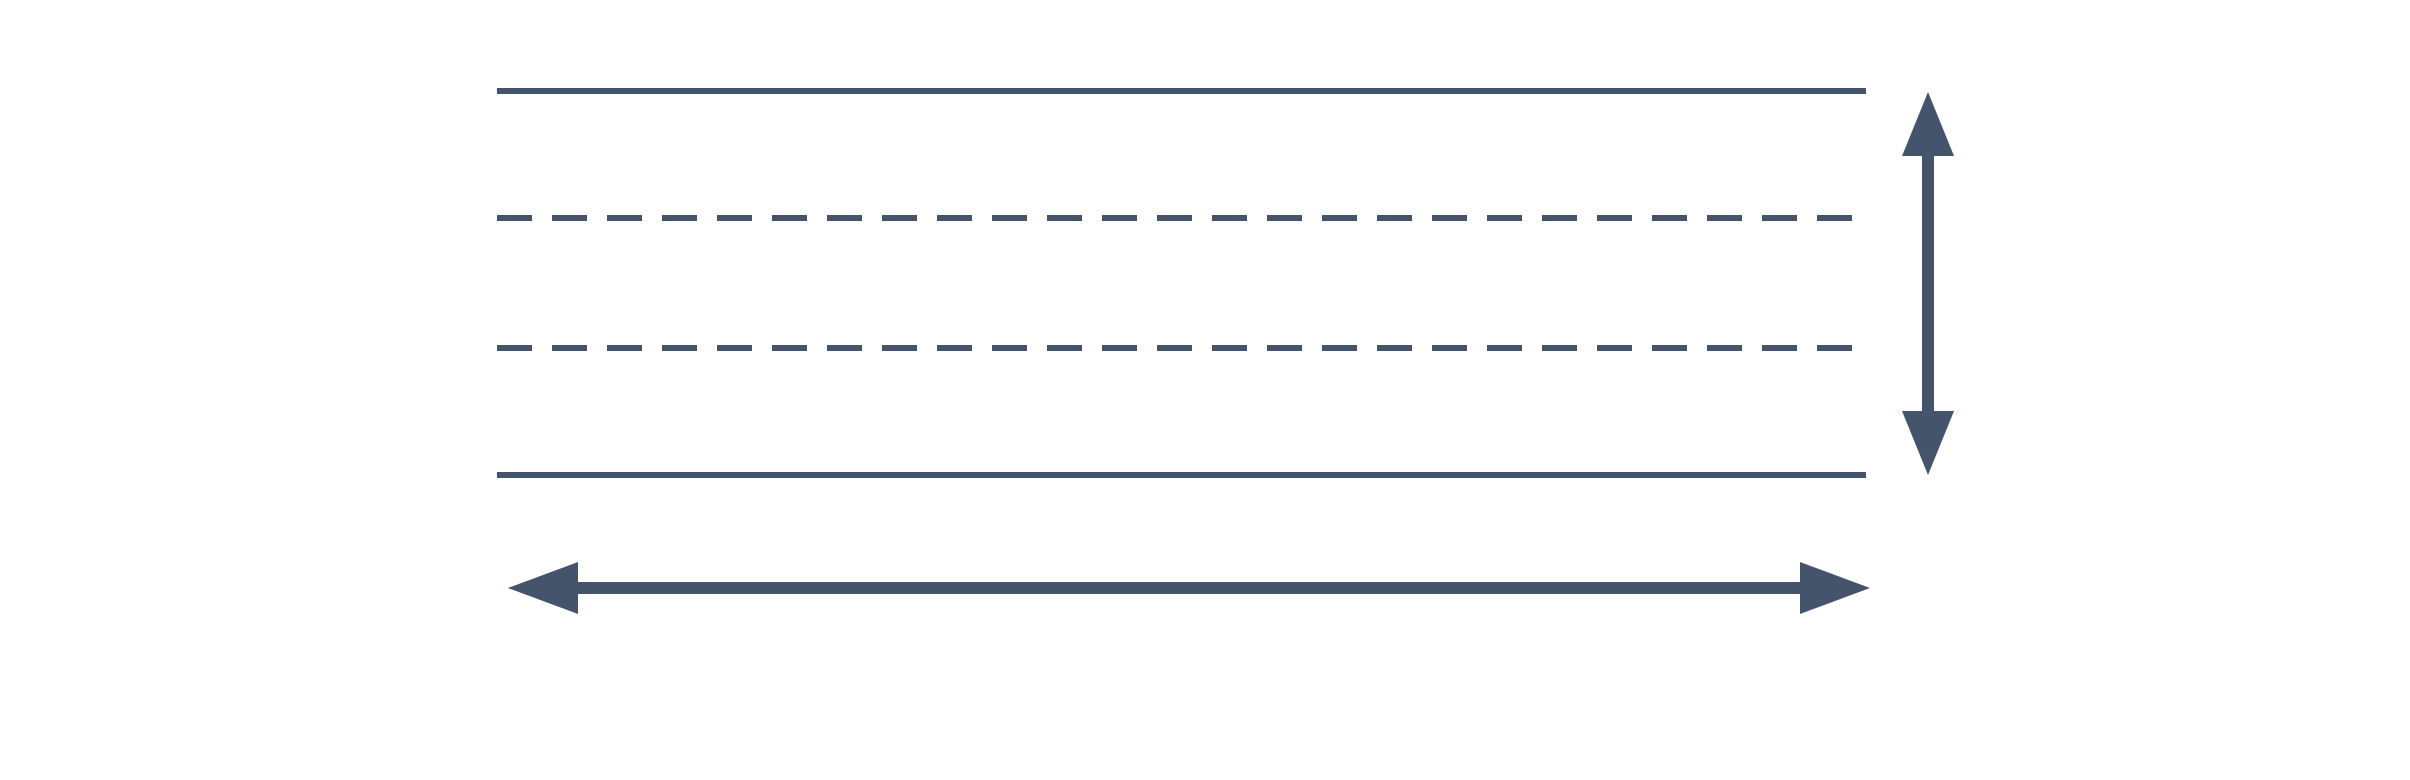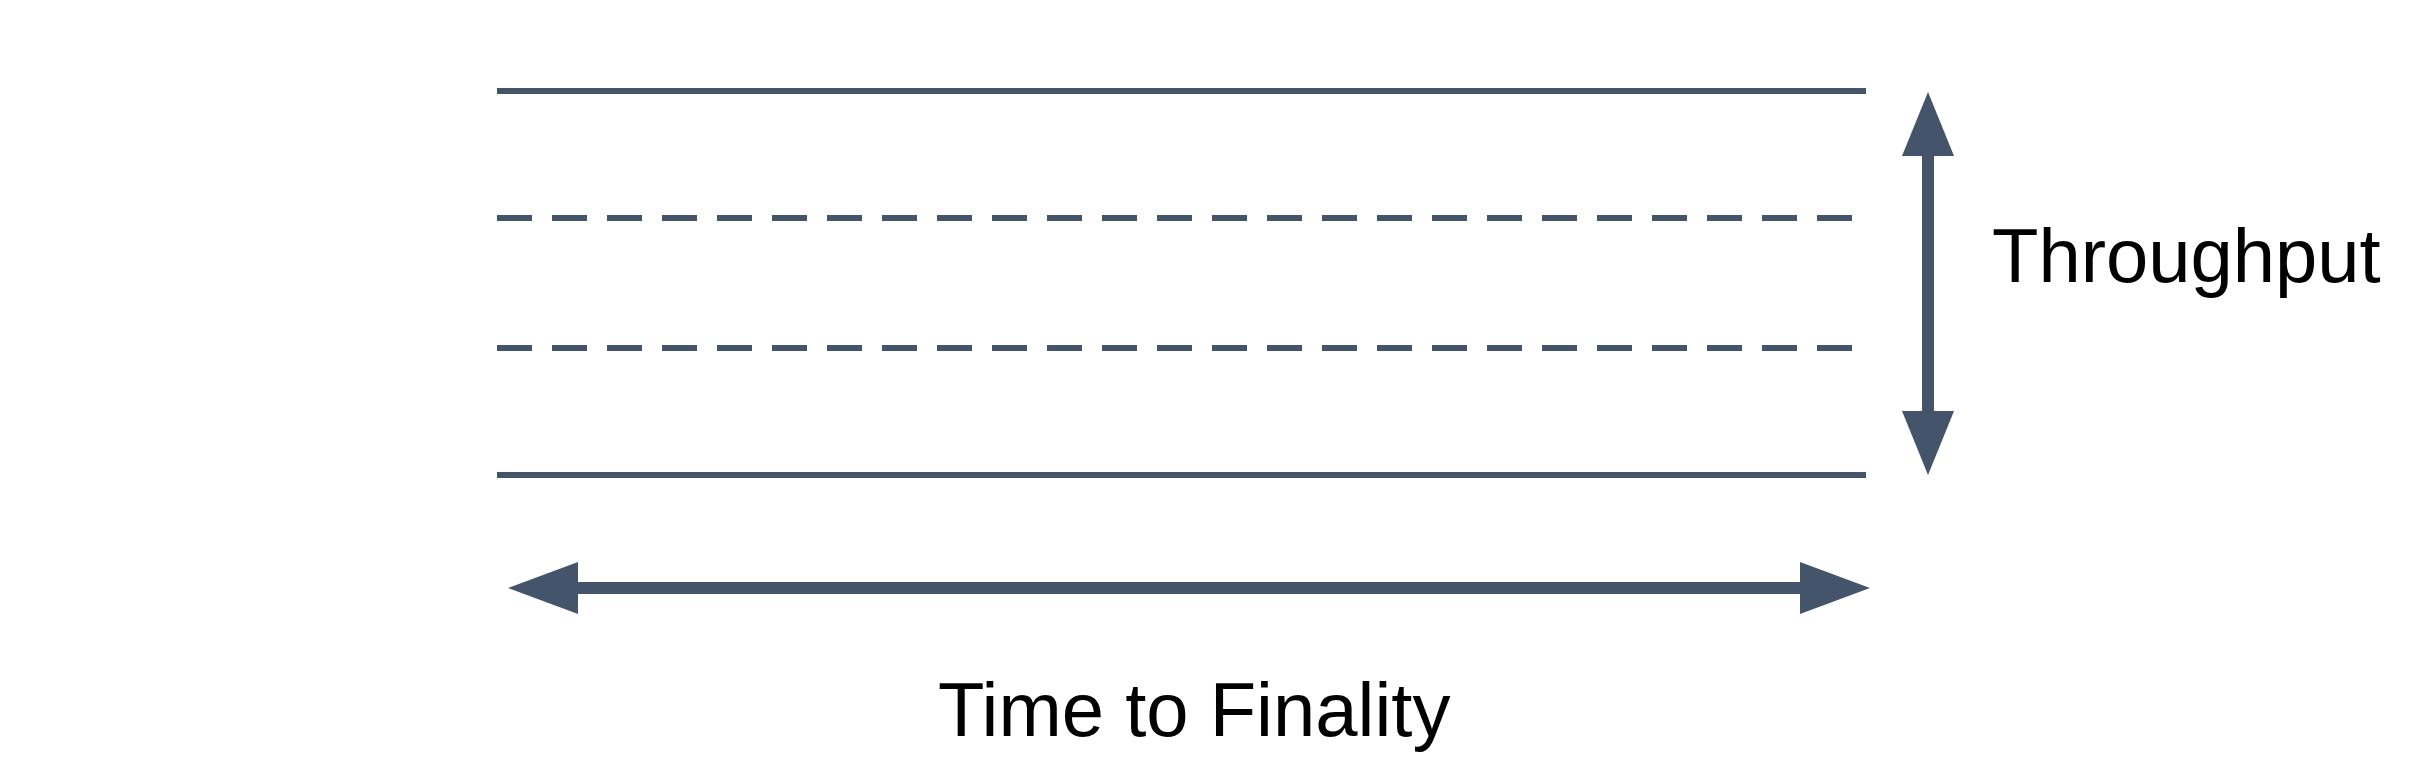--- a/index.html
+++ b/index.html
@@ -68,17 +68,15 @@
       <polygon points="1928,475 1902,411 1954,411" fill="#44546A"></polygon>
     </g>
 
     <g>
       <rect x="578" y="582" width="1222" height="12" fill="#44546A"></rect>
       <polygon points="508,588 578,562 578,614" fill="#44546A"></polygon>
       <polygon points="1870,588 1800,562 1800,614" fill="#44546A"></polygon>
     </g>
   </svg>
 
-  <div class="axis-label" id="throughput-label" style="color: rgb(0, 0, 0);">Throughput</div>
 
-  <div class="axis-label" id="time-to-finality-label" style="color: rgb(0, 0, 0);">Time to Finality</div>
 
 </div>
 
 </body></html>

